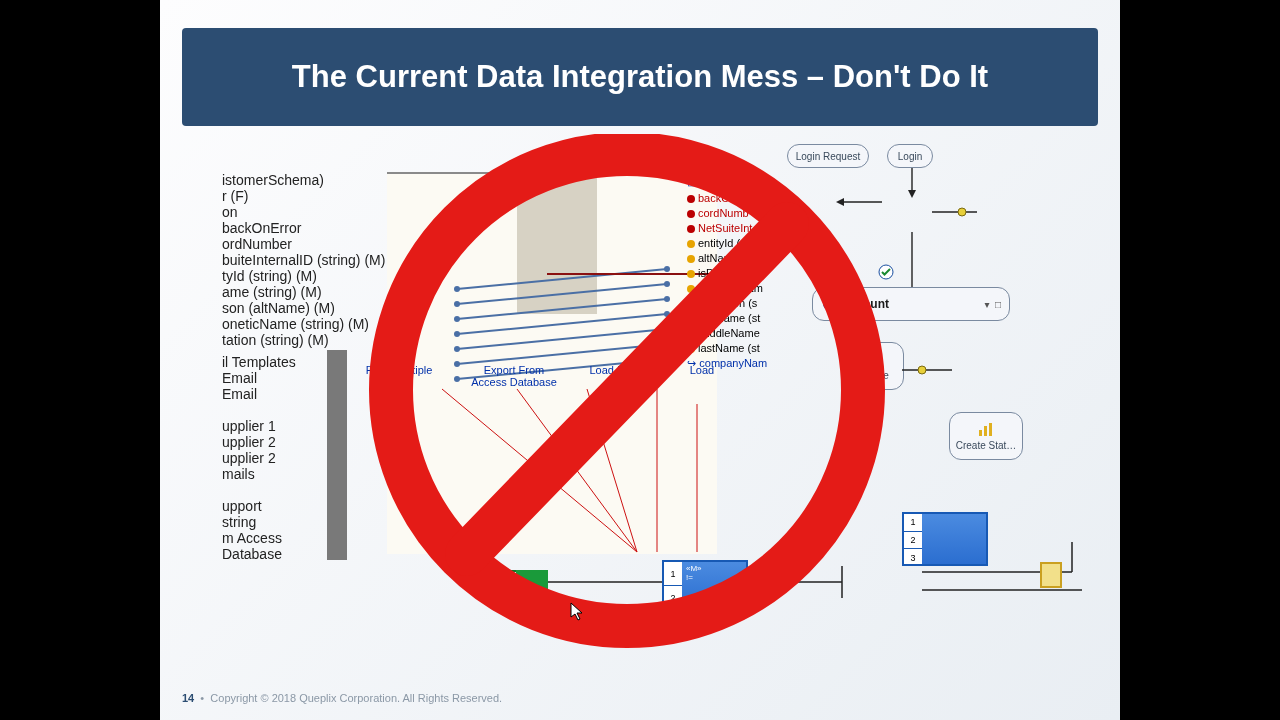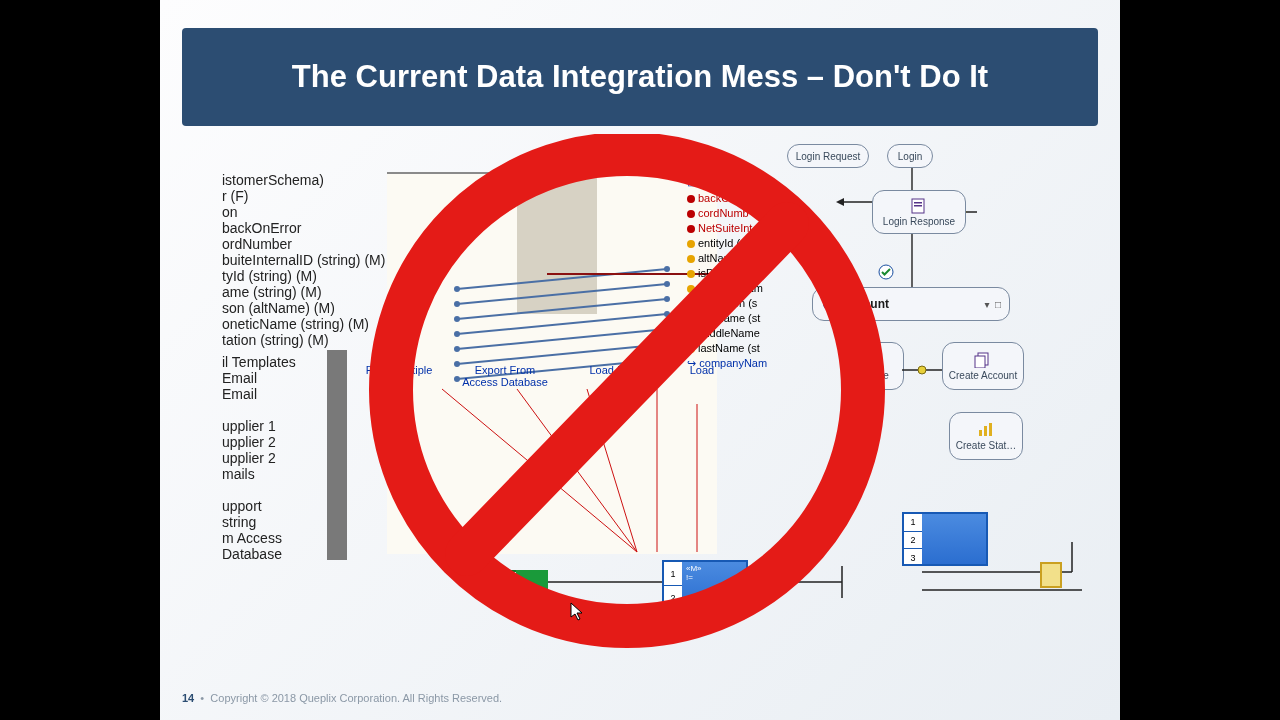--- a/index.html
+++ b/index.html
@@ -113,21 +113,21 @@
           <line x1="55" y1="215" x2="250" y2="378"></line>
           <line x1="130" y1="215" x2="250" y2="378"></line>
           <line x1="200" y1="215" x2="250" y2="378"></line>
           <line x1="270" y1="215" x2="270" y2="378"></line>
           <line x1="310" y1="230" x2="310" y2="378"></line>
         </g>
       </svg>
     </div>
 
     <div class="abs act" style="left:182px;top:222px;width:70px;text-align:center;">From Multiple Files</div>
-    <div class="abs act" style="left:274px;top:222px;width:98px;text-align:center;">Export From Access Database</div>
+    <div class="abs act" style="left:283px;top:222px;width:98px;text-align:center;">Export From Access Database</div>
     <div class="abs act" style="left:405px;top:222px;width:80px;text-align:center;">Load Into Mo…</div>
     <div class="abs act" style="left:500px;top:222px;width:40px;text-align:center;">Load</div>
 
     <div class="abs tree" style="left:505px;top:32px;width:100px;">
       <div class="b" style="margin-bottom:2px">▣ ▲ <span>cust…</span></div>
       <div class="m"><span class="dot" style="background:#b00"></span><span>backOnEr</span></div>
       <div class="m"><span class="dot" style="background:#b00"></span><span>cordNumb</span></div>
       <div class="m"><span class="dot" style="background:#b00"></span><span>NetSuiteInt</span></div>
       <div><span class="dot" style="background:#e7a400"></span><span>entityId  (str</span></div>
       <div><span class="dot" style="background:#e7a400"></span><span>altName  (str</span></div>
@@ -148,28 +148,20 @@
       <path class="line" d="M150 70 L195 70"></path>
         <circle cx="180" cy="70" r="4" fill="#e7cf3a" stroke="#7a6a10"></circle>
       <path class="line" d="M130 90 L130 150"></path>
     </svg>
     <div class="abs box" style="left:605px;top:2px;width:80px;height:22px;">
         <span>Login Request</span>
       </div>
     <div class="abs box" style="left:705px;top:2px;width:44px;height:22px;">
         <span>Login</span>
       </div>
-    <div class="abs box" style="left:690px;top:48px;width:92px;height:42px;">
-      <svg class="ico">
-          <rect x="2" y="1" width="12" height="14" fill="#fff" stroke="#538"></rect>
-          <rect x="4" y="4" width="8" height="1.5" fill="#538"></rect>
-          <rect x="4" y="7" width="8" height="1.5" fill="#538"></rect>
-        </svg>
-      <span>Login Response</span>
-    </div>
     <svg class="abs" style="left:696px;top:122px" width="16" height="16">
         <circle cx="8" cy="8" r="7" fill="#fff" stroke="#1a4fa0"></circle>
         <path d="M4 8 l2.5 2.5 L12 5" stroke="#1a8a30" stroke-width="2" fill="none"></path>
       </svg>
 
     <div class="abs box2" style="left:630px;top:145px;width:180px;height:32px;flex-direction:row;justify-content:space-between;padding:0 8px;">
       <span style="display:flex;align-items:center;gap:4px">
           <svg width="16" height="16">
             <circle cx="8" cy="8" r="5" fill="none" stroke="#1a4fa0" stroke-width="2"></circle>
             <circle cx="8" cy="8" r="1.5" fill="#1a4fa0"></circle>
@@ -183,27 +175,20 @@
       <svg class="ico">
           <rect x="1" y="1" width="14" height="14" fill="#4aa04a" rx="2"></rect>
           <path d="M4 11 L11 4" stroke="#fff" stroke-width="2"></path>
         </svg>
       <span>Source</span>
     </div>
     <svg class="abs" style="left:720px;top:218px" width="50" height="20">
         <path class="line" d="M0 10 L50 10"></path>
         <circle cx="20" cy="10" r="4" fill="#e7cf3a" stroke="#7a6a10"></circle>
       </svg>
-    <div class="abs box" style="left:760px;top:200px;width:80px;height:46px;">
-      <svg class="ico">
-          <rect x="4" y="1" width="10" height="12" fill="#fff" stroke="#538"></rect>
-          <rect x="1" y="4" width="10" height="12" fill="#fff" stroke="#538"></rect>
-        </svg>
-      <span>Create Account</span>
-    </div>
     <div class="abs box" style="left:767px;top:270px;width:72px;height:46px;">
       <svg class="ico">
           <rect x="2" y="8" width="3" height="6" fill="#e0b020"></rect>
           <rect x="7" y="4" width="3" height="10" fill="#e0b020"></rect>
           <rect x="12" y="1" width="3" height="13" fill="#e0b020"></rect>
         </svg>
       <span>Create Stat…</span>
     </div>
 
     <svg class="abs" style="left:180px;top:370px" width="720" height="150">

